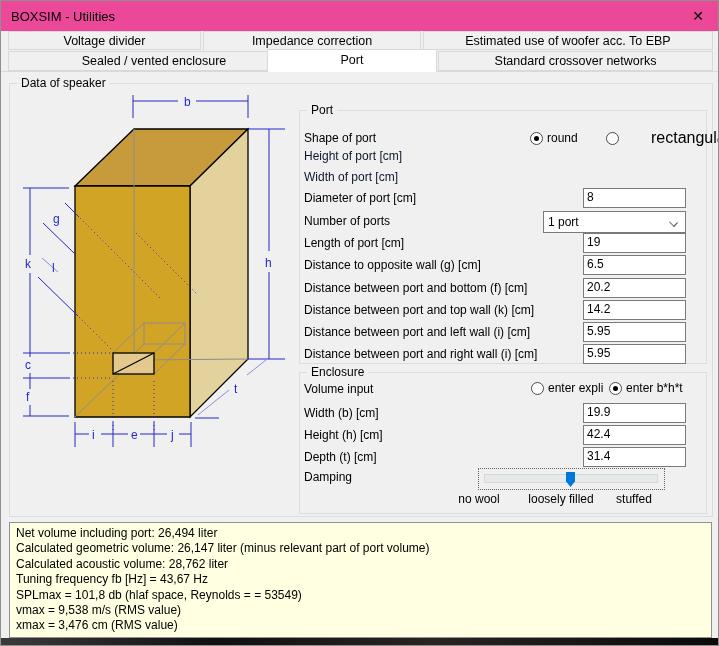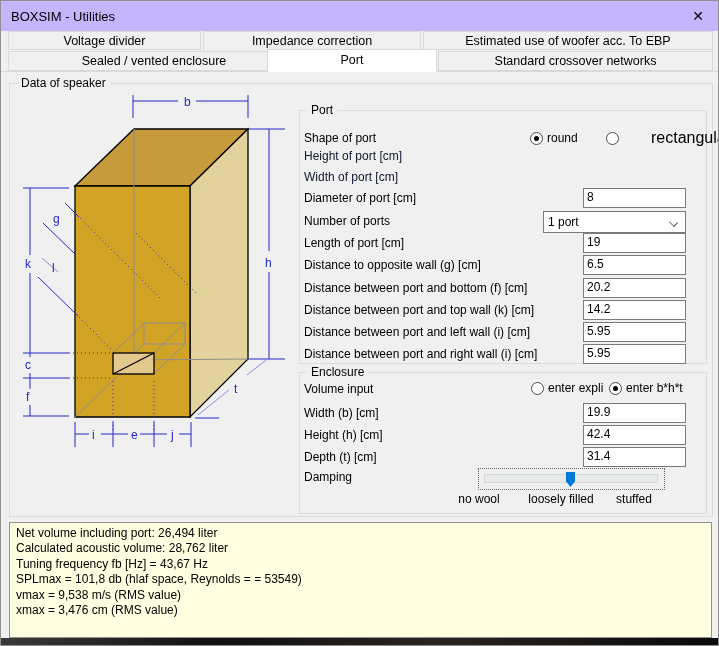--- a/index.html
+++ b/index.html
@@ -4,21 +4,21 @@
 <style>
   html,body { margin:0; padding:0; background:#444; }
   * { box-sizing:border-box; }
   #window {
     position:relative; width:719px; height:646px;
     background:#f0f0f0; border:1px solid #8f8f8f;
     font-family:"Liberation Sans", sans-serif; font-size:12px; color:#000;
     overflow:hidden;
   }
   
-  #titlebar { position:absolute; left:0; top:0; width:100%; height:30px; background:#c4b5fd; }
+  #titlebar { position:absolute; left:0; top:0; width:100%; height:30px; background:#ec4899; }
   #title-text { position:absolute; left:10px; top:8px; font-size:13px; }
   #close-btn { position:absolute; right:6px; top:5px; width:28px; height:20px;
     text-align:center; line-height:20px; font-size:14px; cursor:default; }
   
   .tab { position:absolute; background:#f0f0f0; border:1px solid #d9d9d9;
     text-align:center; font-size:12.5px; line-height:18px; }
   .tab.active { background:#ffffff; border-bottom:none; line-height:21px; z-index:3; }
   #tabstrip-line { position:absolute; left:0; top:70px; width:100%; height:0;
     border-top:1px solid #d9d9d9; z-index:1; }
   
@@ -240,20 +240,21 @@
   <div id="slider-track"></div>
   <div id="slider-thumb"></div>
   <div id="damp-ticks">
       <div class="damp-tick" style="left: 478px;">no wool</div>
       <div class="damp-tick" style="left: 560px;">loosely filled</div>
       <div class="damp-tick" style="left: 633px;">stuffed</div>
     </div>
 
   <div id="results-panel">
       <div class="res-line">Net volume including port: 26,494 liter</div>
+      <div class="res-line">Calculated geometric volume: 26,147 liter (minus relevant part of port volume)</div>
       <div class="res-line">Calculated acoustic volume: 28,762 liter</div>
       <div class="res-line">Tuning frequency fb [Hz] = 43,67 Hz</div>
       <div class="res-line">SPLmax = 101,8 db (hlaf space, Reynolds =  = 53549)</div>
       <div class="res-line">vmax = 9,538 m/s (RMS value)</div>
       <div class="res-line">xmax = 3,476 cm (RMS value)</div>
     </div>
 
   <div id="bottom-strip"></div>
 </div>
 

